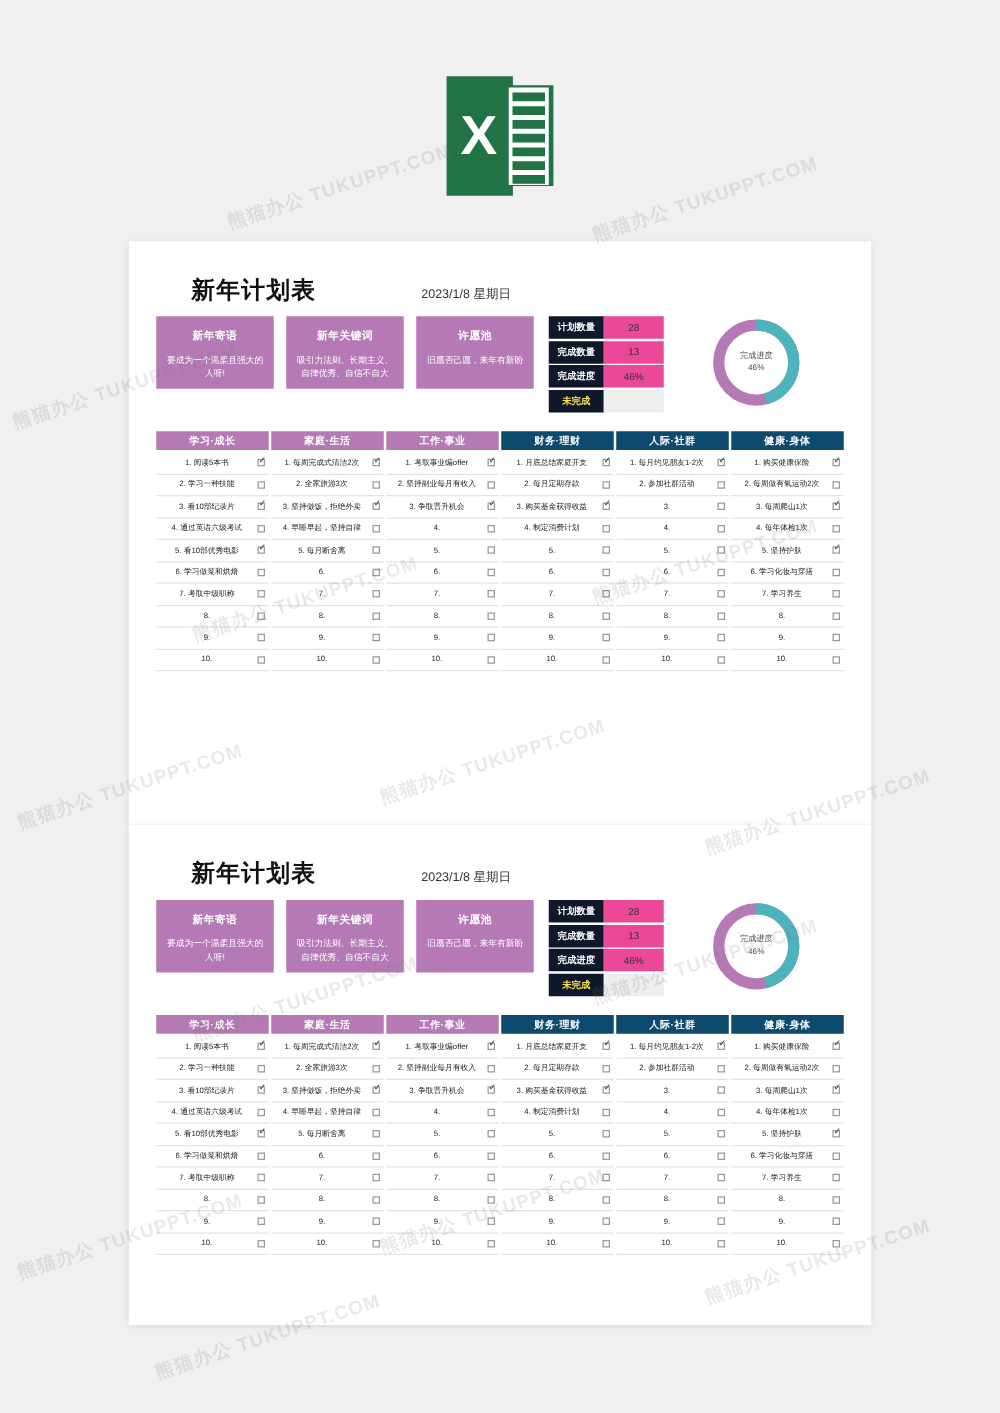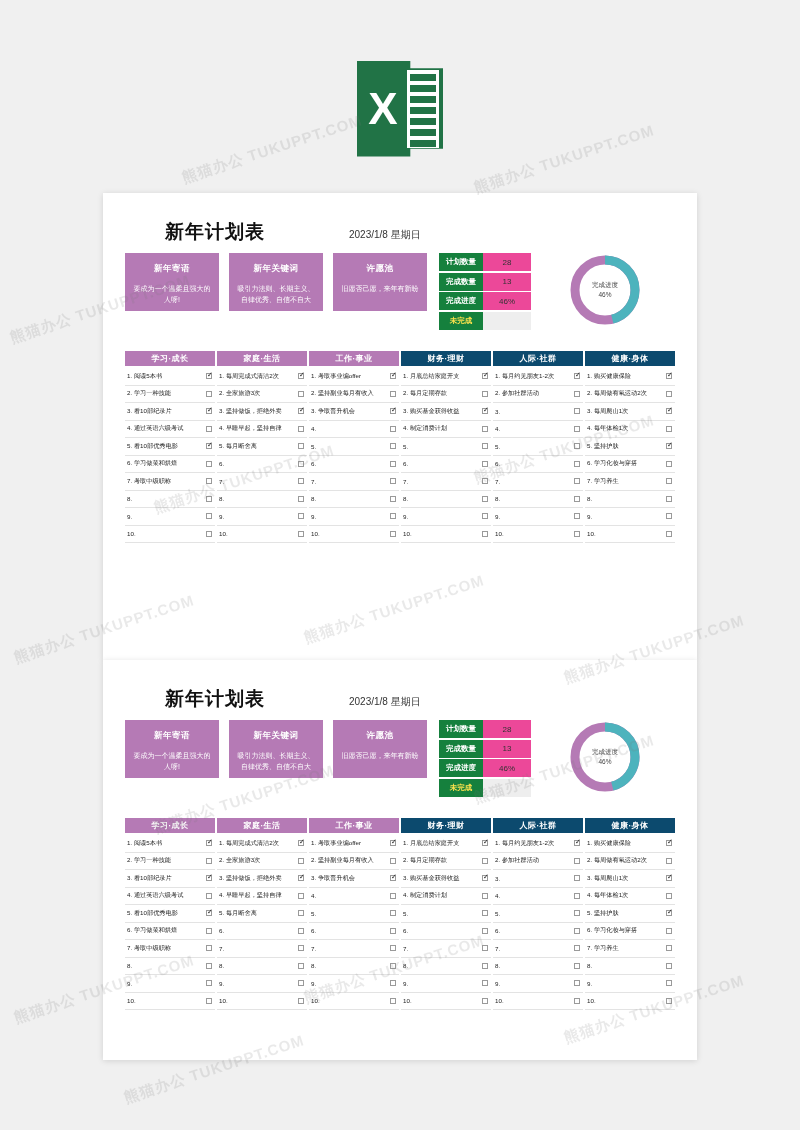--- a/index.html
+++ b/index.html
@@ -47,60 +47,60 @@
     box-shadow: 0 1px 6px rgba(0,0,0,0.13);
   }
   #paper1 { top: 193px; height: 467px; }
   #paper2 { top: 660px; height: 400px; }
 
   .sheet { position: relative; padding: 18px 22px 0 22px; }
 
   .sheet-head { display: flex; align-items: flex-end; height: 34px; }
   .sheet-title {
     font-size: 19px; font-weight: bold; color: #111; letter-spacing: 1px;
-    margin-left: 40px;
+    margin-left: 28px;
   }
   .sheet-date {
     font-size: 10px; color: #333; margin-left: 84px; margin-bottom: 3px; white-space: nowrap;
   }
 
   
   .cards-row { display: flex; align-items: flex-start; margin-top: 8px; height: 76px; }
   .card {
     background: #b57ab5; color: #fff; width: 94px; height: 58px;
     margin-right: 10px; padding: 6px 6px 0 6px; text-align: center;
     display: flex; flex-direction: column; align-items: center;
   }
   .card-title { font-size: 8.5px; font-weight: bold; letter-spacing: .5px; margin-top: 4px; }
   .card-body { font-size: 7px; line-height: 1.55; margin-top: 9px; }
 
   .stats { width: 92px; margin-left: 2px; }
   .stat-row { display: flex; height: 18px; margin-bottom: 1.5px; }
   .stat-label {
-    width: 44px; background: #15803d; color: #fff; font-size: 7.5px; font-weight: bold;
+    width: 44px; background: #0f172a; color: #fff; font-size: 7.5px; font-weight: bold;
     display: flex; align-items: center; justify-content: center;
   }
   .stat-value {
     flex: 1; background: #ec4899; color: #333; font-size: 8px;
     display: flex; align-items: center; justify-content: center;
   }
   .stat-row.status .stat-label { color: #ffe34d; }
   .stat-row.status .stat-value { background: #eeeeee; }
 
   .donut-wrap { flex: 1; display: flex; align-items: center; justify-content: center; margin-left: 4px; }
   .donut { position: relative; width: 74px; height: 74px; }
   .donut svg { display: block; }
   .donut-label {
     position: absolute; left: 0; top: 0; width: 74px; height: 74px;
     display: flex; flex-direction: column; align-items: center; justify-content: center;
     font-size: 6.5px; color: #444; line-height: 1.5; text-align: center;
   }
 
   
-  .cols { display: flex; margin-top: 22px; gap: 2px; }
+  .cols { display: flex; margin-top: 16px; gap: 2px; text-align: center; }
   .col { flex: 1 1 0; min-width: 0; }
   .col-head {
     height: 15px; display: flex; align-items: center; justify-content: center;
     color: #fff; font-size: 8px; font-weight: bold; letter-spacing: .5px;
   }
   .col-head.purple { background: #b57ab5; }
   .col-head.teal { background: #0c4a6e; }
   .col-list { margin-top: 2px; }
   .row-item {
     display: flex; align-items: center; height: 17.5px;

